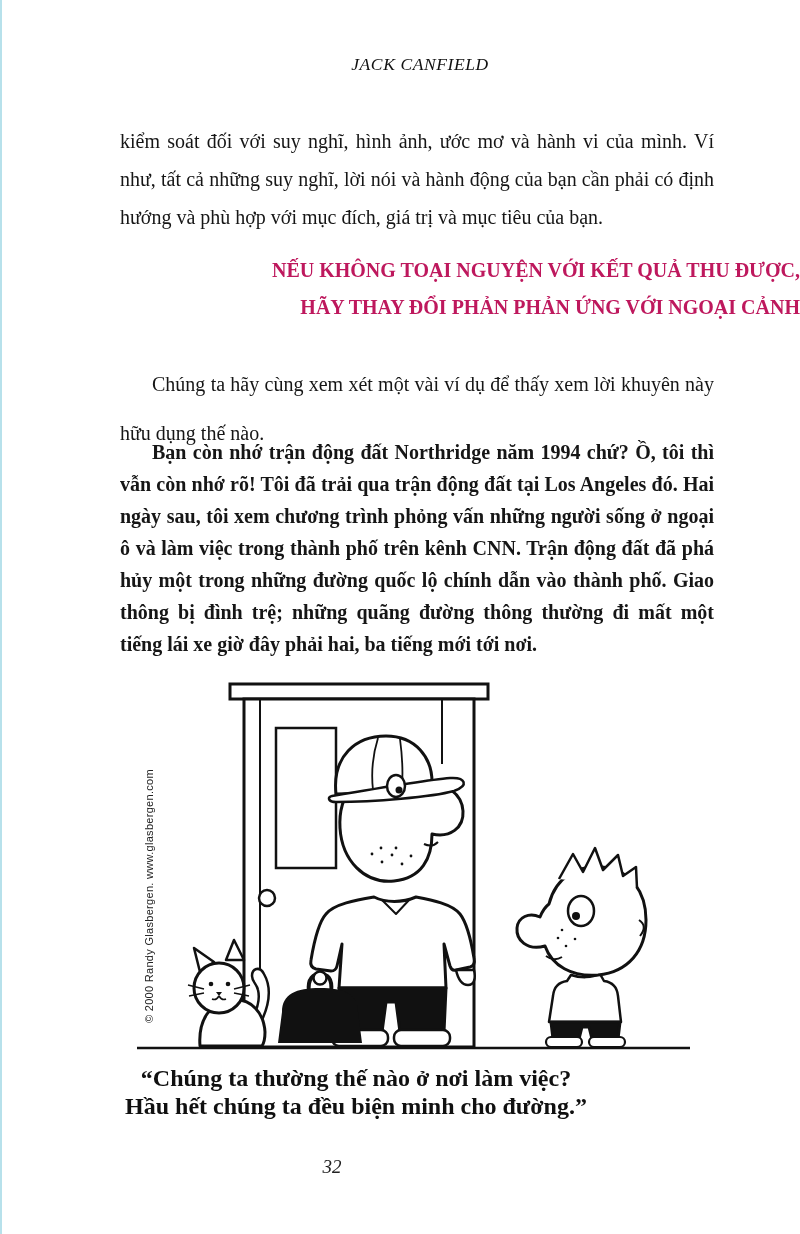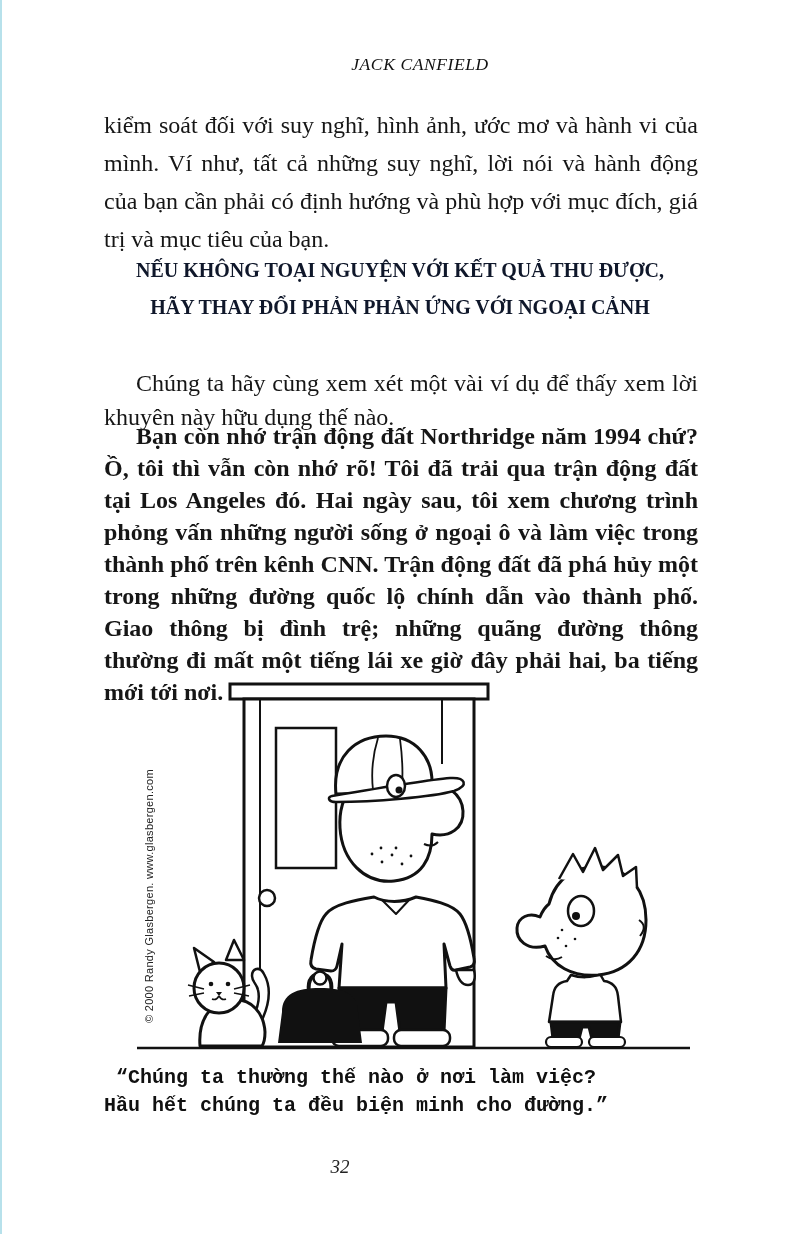--- a/index.html
+++ b/index.html
@@ -10,49 +10,49 @@
   }
   .scan-edge {
     position:absolute; left:0; top:0; width:2px; height:1234px;
     background:#aadce8; opacity:.85;
   }
   .running-header {
     position:absolute; top:54px; left:0; width:800px; text-align:center;
     font-style:italic; font-size:17.5px; letter-spacing:.6px; color:#111;padding-left:20px;
   }
   .body-text {
-    position:absolute; left:104px; width:594px; margin:0;
-    font-size:24px; text-align:justify; color:#161616;
+    position:absolute; left:104px; width:594px; margin:16px;
+    font-size:20px; text-align:justify; color:#161616;
   }
   .p1 { top:106px; line-height:38px; }
-  .p2 { top:366px; line-height:34px; text-indent:32px; }
+  .p2 { top:344px; line-height:49px; text-indent:32px; }
   .p3 { top:420px; line-height:32px; text-indent:32px;font-weight:bold; }
   .section-heading {
-    position:absolute; top:252px; left:0; width:800px; text-align:center;
-    font-weight:bold; font-size:20px; color:#0f172a;
+    position:absolute; top:252px; left:0; width:800px; text-align:right;
+    font-weight:bold; font-size:20px; color:#be185d;
   }
   .section-heading div { line-height:37px; }
   .cartoon {
     position:absolute; left:134px; top:676px; width:560px; height:376px;
   }
   .cartoon svg { position:absolute; left:0; top:0; }
   .cartoon-credit {
     position:absolute; left:-134px; top:213px; width:300px; height:14px;
     transform:rotate(-90deg);
     font-family:"Liberation Sans","DejaVu Sans",sans-serif;
     font-size:11px; color:#222; text-align:center; letter-spacing:.3px;
     white-space:nowrap;
   }
   .caption {
     position:absolute; top:1064px; left:0; width:712px; text-align:center;
-    font-family:Liberation Mono, monospace;
-    font-weight:bold; font-size:20px; line-height:28px; color:#101010;
+    font-family:Liberation Serif, serif;
+    font-weight:bold; font-size:24px; line-height:28px; color:#101010;
   }
   .page-number {
-    position:absolute; top:1156px; left:8px; width:664px; text-align:center;
+    position:absolute; top:1156px; left:0; width:664px; text-align:center;
     font-style:italic; font-size:19px; color:#222;
   }
 </style>
 </head>
 <body>
 
 <div class="page">
 
   <div class="scan-edge"></div>
 

